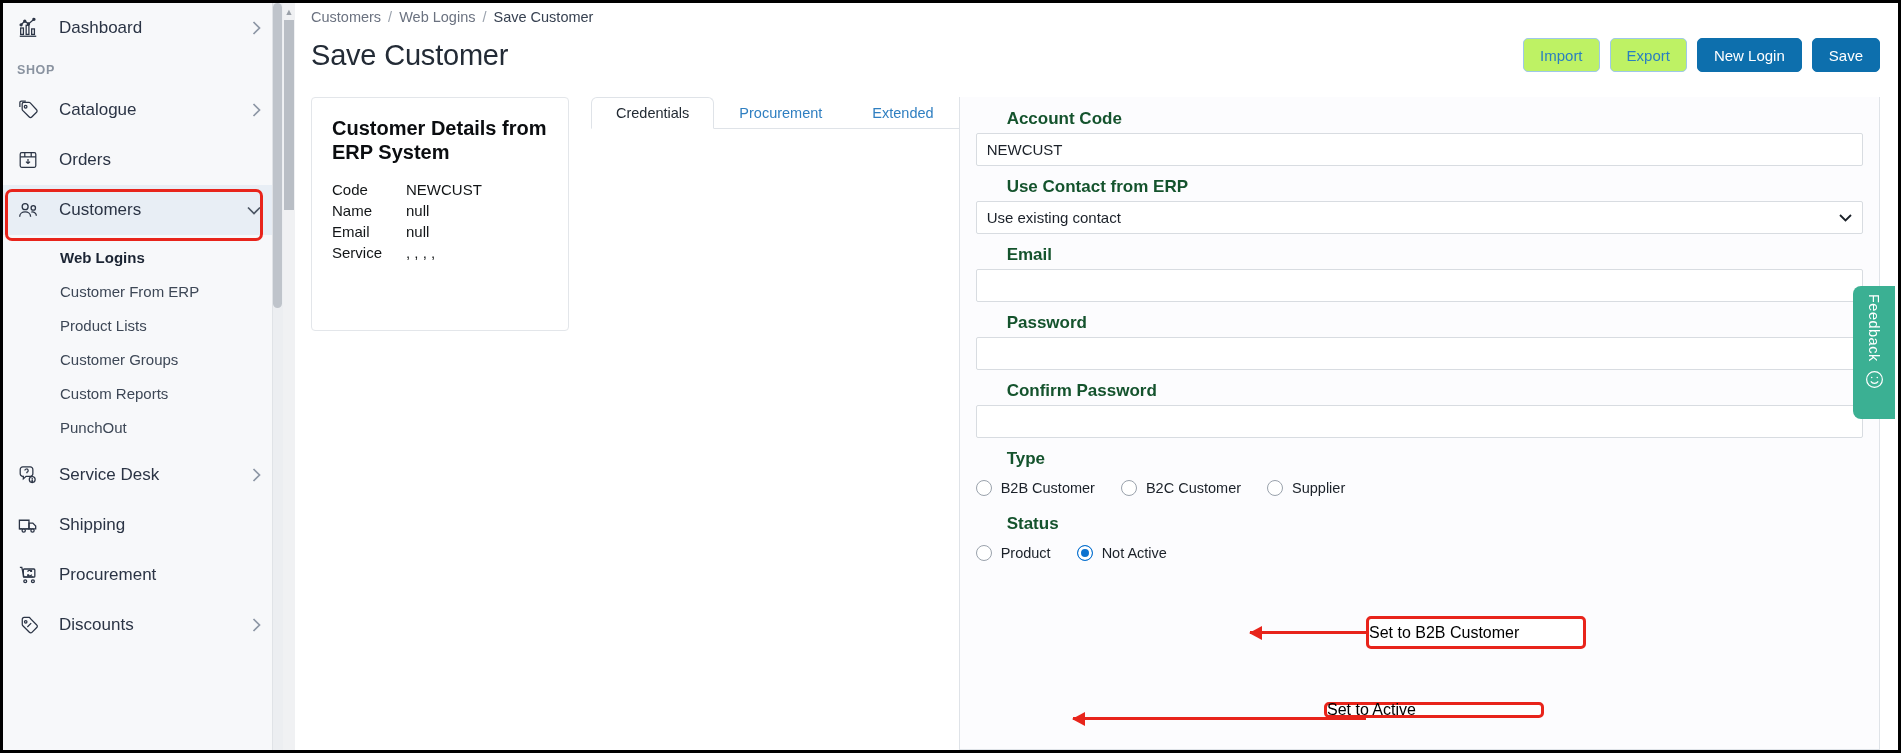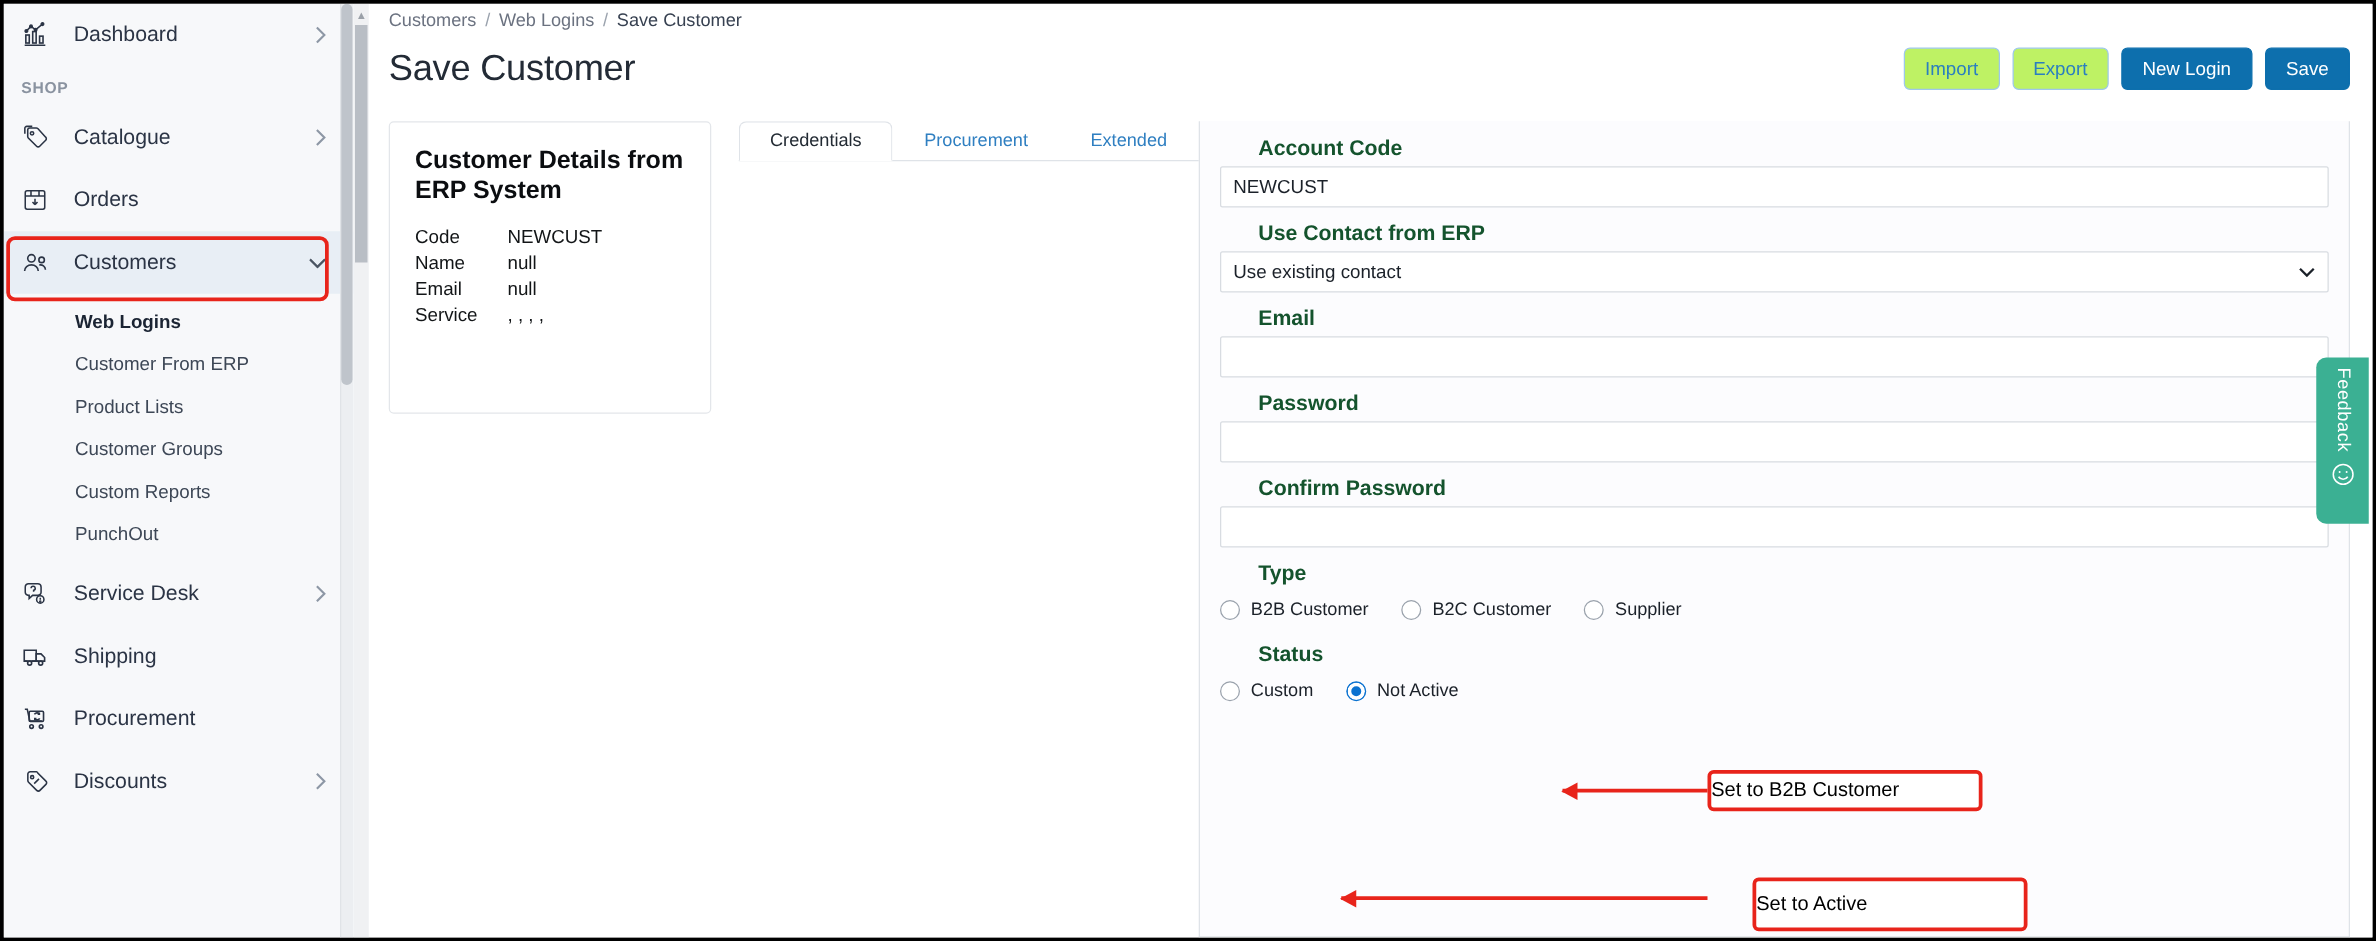--- a/index.html
+++ b/index.html
@@ -300,21 +300,21 @@
     position:absolute;
     border:3px solid #e8241b;
     border-radius:5px;
     background:#fff;
     color:#000;
     font-size:16px;
     display:flex; align-items:center; justify-content:flex-start;
     z-index:40;
   }
   .anno-1 { left:1363px; top:613px; width:220px; height:33px; }
-  .anno-2 { left:1399px; top:699px; width:220px; height:43px; }
+  .anno-2 { left:1321px; top:699px; width:220px; height:16px; }
   .arrow {
     position:absolute;
     height:3px;
     background:#e8241b;
     z-index:39;
   }
   .arrow::before {
     content:"";
     position:absolute;
     left:-1px; top:50%;
@@ -624,21 +624,21 @@
                   <span>Supplier</span>
                 </div>
               </div>
             </div>
 
             <div class="field">
               <label class="field-label">Status</label>
               <div class="radio-row">
                 <div class="radio-opt">
                   <span class="radio-mark"></span>
-                  <span>Custom</span>
+                  <span>Product</span>
                 </div>
                 <div class="radio-opt checked">
                   <span class="radio-mark"></span>
                   <span>Not Active</span>
                 </div>
               </div>
             </div>
 
           </div>
         </div>

